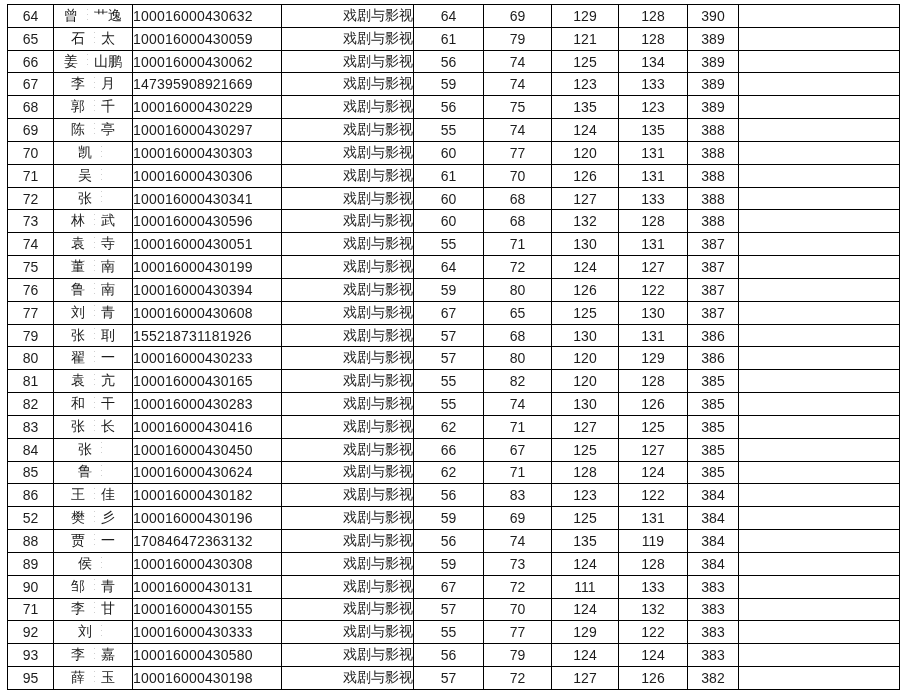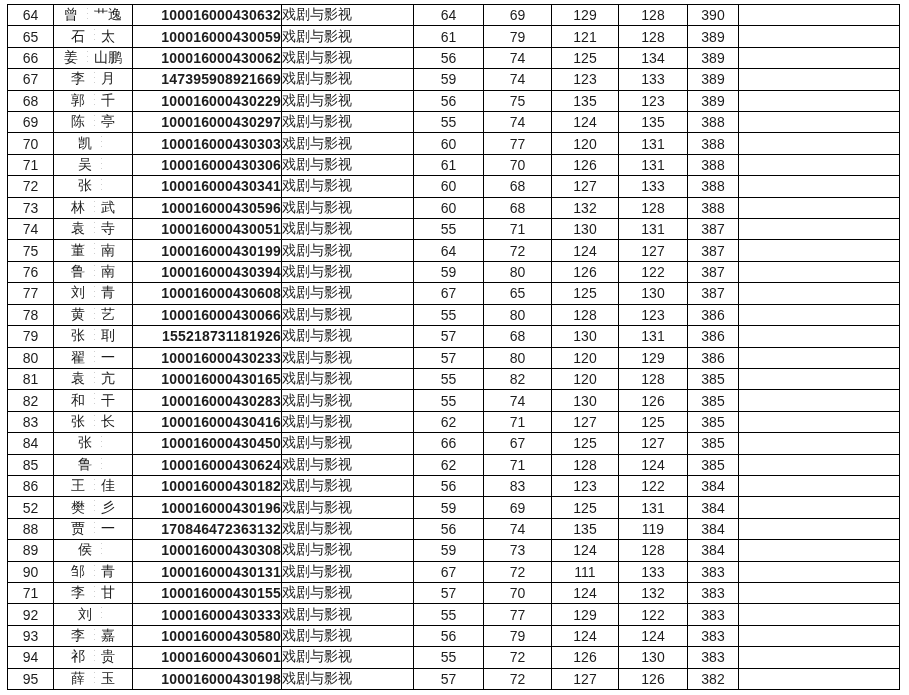--- a/index.html
+++ b/index.html
@@ -16,22 +16,22 @@
     border-collapse:collapse;table-layout:fixed;
     font-size:14px;color:#1c1c1c;
   }
   table.score-table td{
     border:1px solid #000;
     padding:0;overflow:hidden;white-space:nowrap;
     vertical-align:middle;
   }
   td.c-rank{text-align:center;}
   td.c-name{text-align:center;padding-left:7px;}
-  td.c-id{text-align:right;letter-spacing:0.2px;font-weight:bold;}
-  td.c-major{text-align:left;padding-left:5px;}
+  td.c-id{text-align:left;letter-spacing:0.2px;}
+  td.c-major{text-align:right;padding-left:5px;}
   td.c-score,td.c-total{text-align:center;}
   .redact{
     display:inline-block;width:16px;height:15px;vertical-align:middle;
     background:repeating-linear-gradient(to bottom,#cfcfcf 0 1px,transparent 1px 5px);
     background-size:1px 100%;background-repeat:no-repeat;background-position:60% 0;
   }
 </style>
 </head>
 <body>
 
@@ -212,32 +212,20 @@
           <td class="c-id">100016000430608</td>
           <td class="c-major">戏剧与影视</td>
           <td class="c-score">67</td>
           <td class="c-score">65</td>
           <td class="c-score">125</td>
           <td class="c-score">130</td>
           <td class="c-total">387</td>
           <td class="c-empty"></td>
         </tr>
         <tr>
-          <td class="c-rank">78</td>
-          <td class="c-name"><span>黄</span><span class="redact"></span><span>艺</span></td>
-          <td class="c-id">100016000430066</td>
-          <td class="c-major">戏剧与影视</td>
-          <td class="c-score">55</td>
-          <td class="c-score">80</td>
-          <td class="c-score">128</td>
-          <td class="c-score">123</td>
-          <td class="c-total">386</td>
-          <td class="c-empty"></td>
-        </tr>
-        <tr>
           <td class="c-rank">79</td>
           <td class="c-name"><span>张</span><span class="redact"></span><span>刵</span></td>
           <td class="c-id">155218731181926</td>
           <td class="c-major">戏剧与影视</td>
           <td class="c-score">57</td>
           <td class="c-score">68</td>
           <td class="c-score">130</td>
           <td class="c-score">131</td>
           <td class="c-total">386</td>
           <td class="c-empty"></td>
@@ -404,32 +392,20 @@
           <td class="c-id">100016000430580</td>
           <td class="c-major">戏剧与影视</td>
           <td class="c-score">56</td>
           <td class="c-score">79</td>
           <td class="c-score">124</td>
           <td class="c-score">124</td>
           <td class="c-total">383</td>
           <td class="c-empty"></td>
         </tr>
         <tr>
-          <td class="c-rank">94</td>
-          <td class="c-name"><span>祁</span><span class="redact"></span><span>贵</span></td>
-          <td class="c-id">100016000430601</td>
-          <td class="c-major">戏剧与影视</td>
-          <td class="c-score">55</td>
-          <td class="c-score">72</td>
-          <td class="c-score">126</td>
-          <td class="c-score">130</td>
-          <td class="c-total">383</td>
-          <td class="c-empty"></td>
-        </tr>
-        <tr>
           <td class="c-rank">95</td>
           <td class="c-name"><span>薛</span><span class="redact"></span><span>玉</span></td>
           <td class="c-id">100016000430198</td>
           <td class="c-major">戏剧与影视</td>
           <td class="c-score">57</td>
           <td class="c-score">72</td>
           <td class="c-score">127</td>
           <td class="c-score">126</td>
           <td class="c-total">382</td>
           <td class="c-empty"></td>

